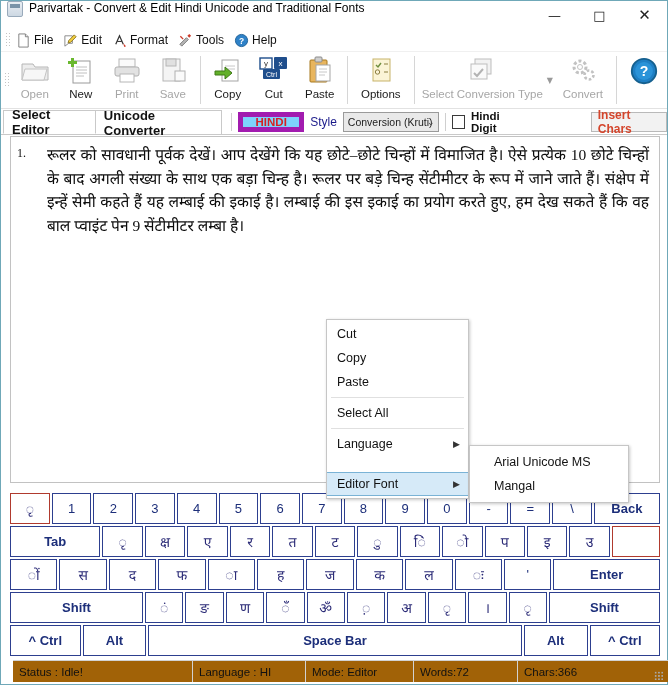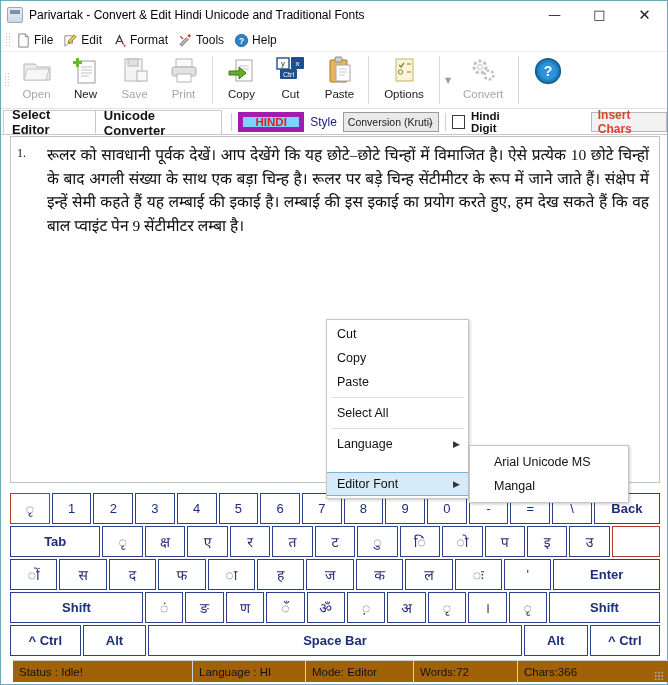--- a/index.html
+++ b/index.html
@@ -14,21 +14,20 @@
     position: relative;
     width: 668px; height: 685px;
     border: 1px solid #6fa8b8;
     background: #ffffff;
   }
 
   
   .titlebar {
     height: 28px;
     display: flex;
-    align-items: center;
     background: #ffffff;
     border-bottom: 1px solid #ffffff;
     padding-left: 6px;
   }
   .app-icon {
     width: 16px; height: 16px;
     margin-right: 6px;
     background: linear-gradient(#e9eef3, #cdd8e3);
     border: 1px solid #9ab;
     border-radius: 2px;
@@ -419,37 +418,37 @@
             <path d="M3 6h9v3H3z" fill="#6ab82f"></path>
             <path d="M6 3h3v9H6z" fill="#6ab82f"></path>
           </svg>
       </span>
       <span>New</span>
     </div>
 
     <div class="tb-btn dim">
       <span class="glyph">
         <svg width="32" height="32" viewBox="0 0 32 32">
+            <rect x="8" y="4" width="16" height="8" fill="#fafafa" stroke="#b6b6b6"></rect>
+            <rect x="4" y="12" width="24" height="9" rx="2" fill="#e2e2e2" stroke="#b0b0b0"></rect>
+            <rect x="9" y="19" width="14" height="8" fill="#fff" stroke="#b6b6b6"></rect>
+          </svg>
+      </span>
+      <span>Print</span>
+    </div>
+
+    <div class="tb-btn dim">
+      <span class="glyph">
+        <svg width="32" height="32" viewBox="0 0 32 32">
             <rect x="6" y="4" width="17" height="22" fill="#f4f4f4" stroke="#b6b6b6"></rect>
             <rect x="9" y="4" width="10" height="7" fill="#e0e0e0" stroke="#b6b6b6"></rect>
             <rect x="18" y="16" width="10" height="10" fill="#fafafa" stroke="#b0b0b0"></rect>
           </svg>
       </span>
       <span>Save</span>
-    </div>
-
-    <div class="tb-btn dim">
-      <span class="glyph">
-        <svg width="32" height="32" viewBox="0 0 32 32">
-            <rect x="8" y="4" width="16" height="8" fill="#fafafa" stroke="#b6b6b6"></rect>
-            <rect x="4" y="12" width="24" height="9" rx="2" fill="#e2e2e2" stroke="#b0b0b0"></rect>
-            <rect x="9" y="19" width="14" height="8" fill="#fff" stroke="#b6b6b6"></rect>
-          </svg>
-      </span>
-      <span>Print</span>
     </div>
 
     <div class="tb-sep"></div>
 
     <div class="tb-btn">
       <span class="glyph">
         <svg width="32" height="32" viewBox="0 0 32 32">
             <rect x="10" y="5" width="16" height="21" fill="#fff" stroke="#a5a5a5"></rect>
             <path d="M13 11h10M13 14h10M13 17h7" stroke="#c8c8c8"></path>
             <path d="M3 16h10v-4l7 6-7 6v-4H3z" fill="#62b02a" stroke="#3e7a16"></path>
@@ -493,20 +492,30 @@
             <path d="M11 10l2 2 3-4" stroke="#6f8f3f" fill="none" stroke-width="1.4"></path>
             <circle cx="12.5" cy="17" r="2.2" fill="none" stroke="#8a7c3f"></circle>
             <path d="M19 9h4M19 17h4" stroke="#8a7c3f"></path>
           </svg>
       </span>
       <span>Options</span>
     </div>
 
     <div class="tb-sep"></div>
 
+    <div class="tb-btn xwide dim">
+      <span class="glyph">
+        <svg width="32" height="32" viewBox="0 0 32 32">
+            <rect x="9" y="4" width="16" height="15" fill="#f2f2f2" stroke="#bdbdbd"></rect>
+            <rect x="5" y="9" width="16" height="15" fill="#fafafa" stroke="#bdbdbd"></rect>
+            <path d="M8 18l3 3 6-7" stroke="#b3b3b3" fill="none" stroke-width="2"></path>
+          </svg>
+      </span>
+      <span>Select Conversion Type</span>
+    </div>
 
     <div class="tb-caret">▼</div>
 
     <div class="tb-btn wide dim">
       <span class="glyph">
         <svg width="32" height="32" viewBox="0 0 32 32">
             <circle cx="13" cy="12" r="6" fill="none" stroke="#c2c2c2" stroke-width="3" stroke-dasharray="3 2.2"></circle>
             <circle cx="13" cy="12" r="2.5" fill="none" stroke="#c2c2c2"></circle>
             <circle cx="22" cy="20" r="4.5" fill="none" stroke="#c2c2c2" stroke-width="2.6" stroke-dasharray="2.6 2"></circle>
           </svg>

